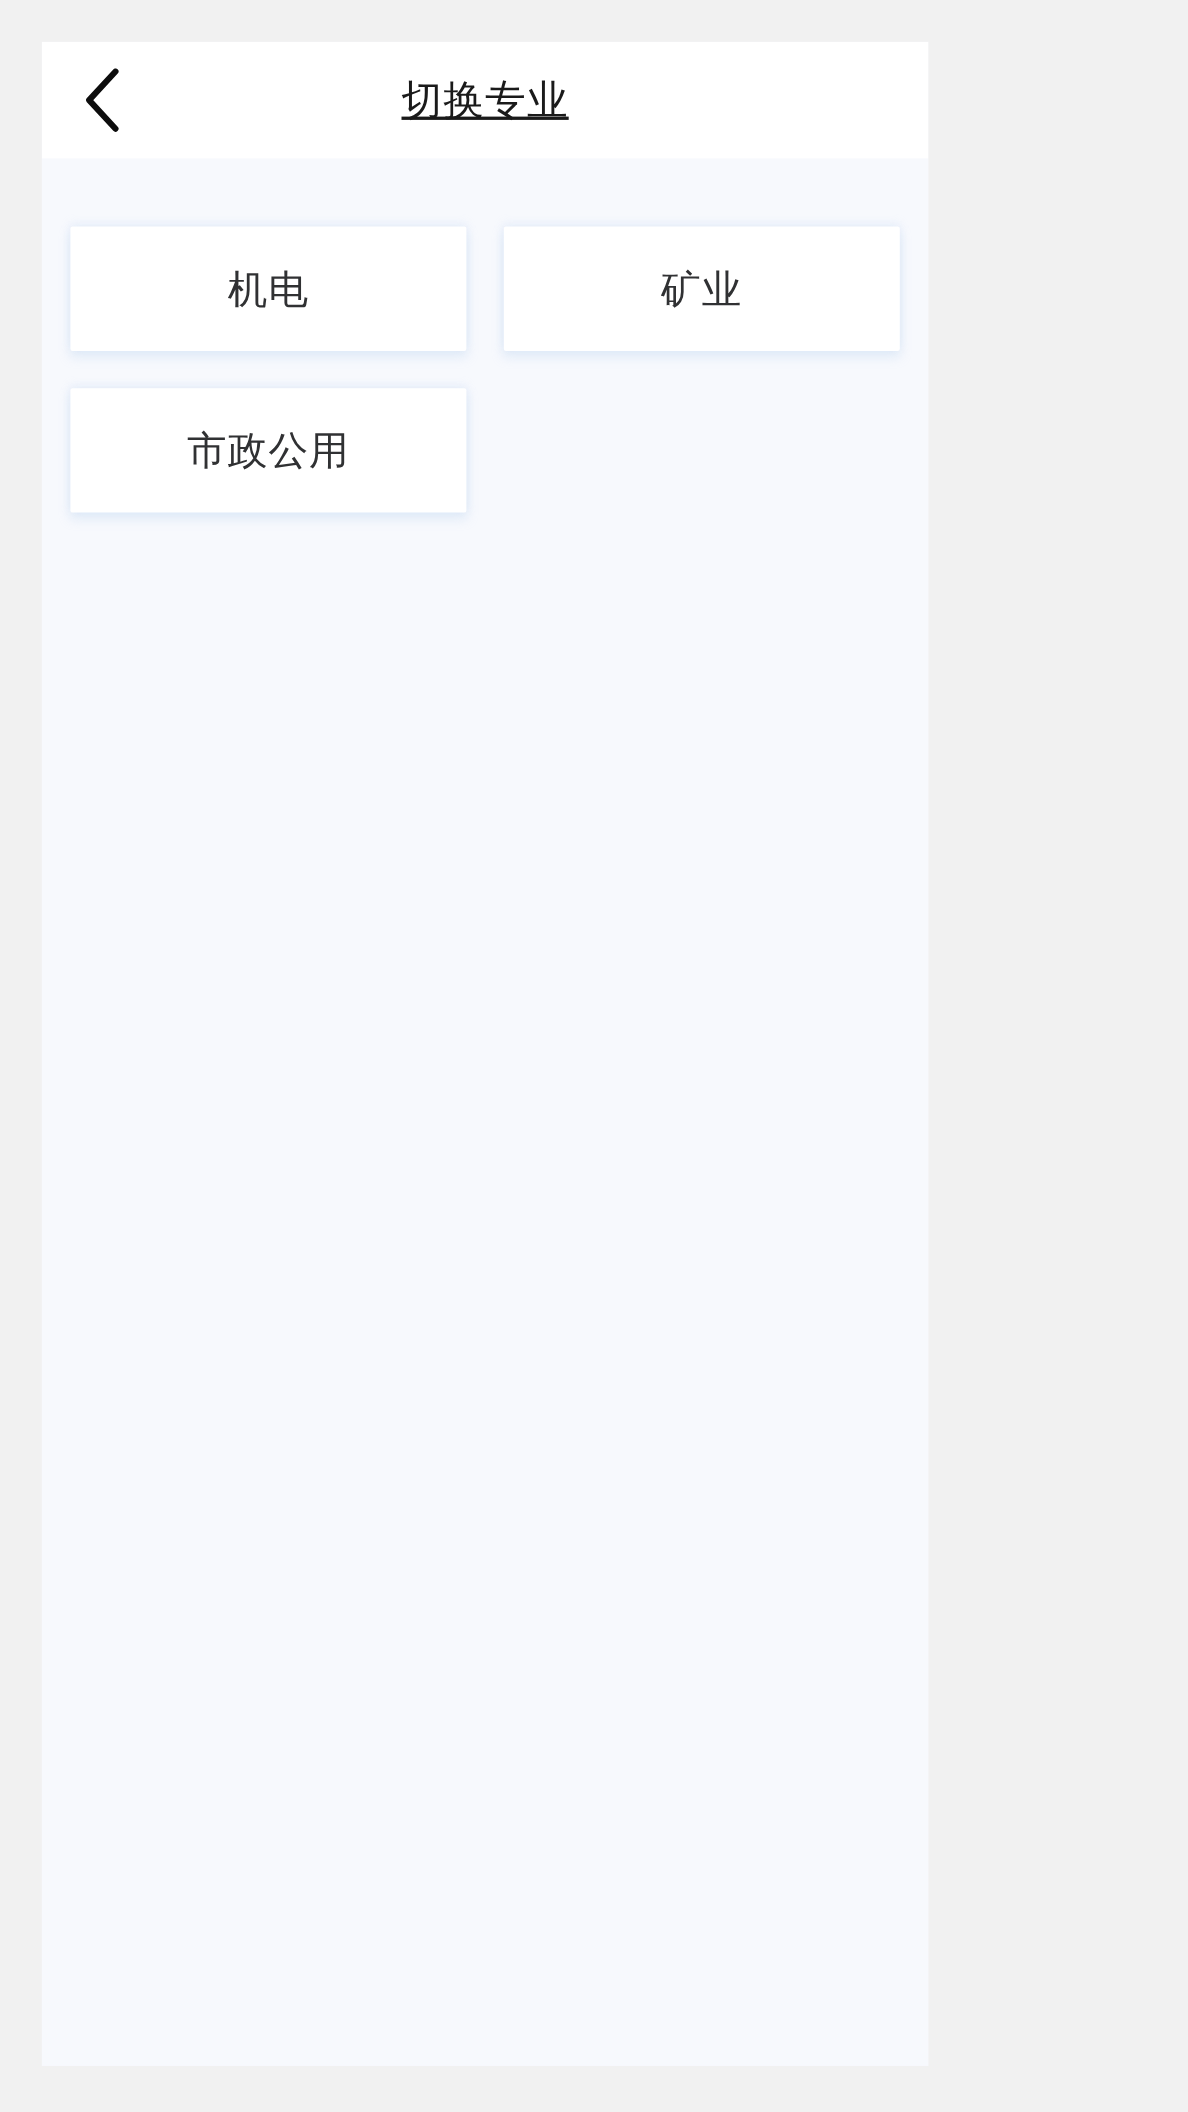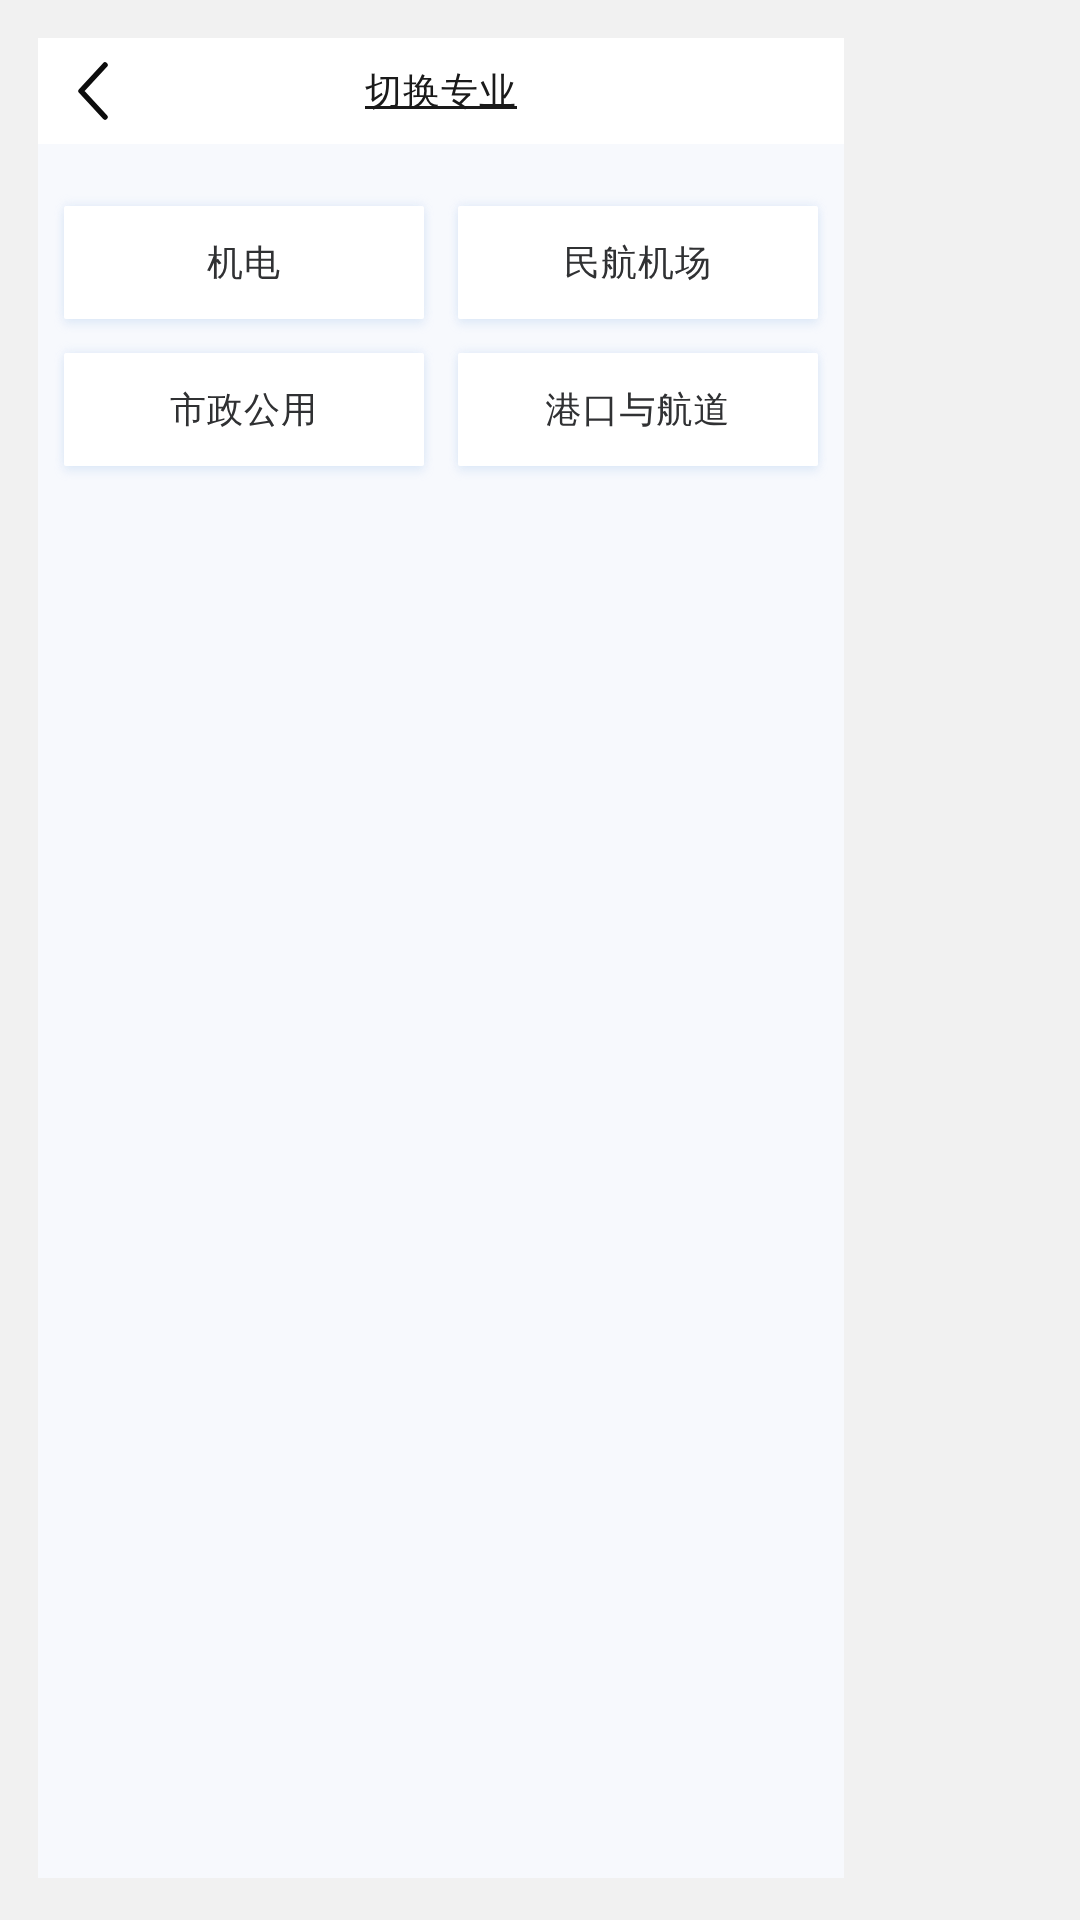--- a/index.html
+++ b/index.html
@@ -116,33 +116,30 @@
   </div>
 
   <div id="page-body">
     <div id="major-grid">
 
       <button class="major-card">
         <span class="major-card-label">机电</span>
       </button>
 
 
+      <button class="major-card">
+        <span class="major-card-label">矿业</span>
+      </button>
 
 
 
-      <button class="major-card">
-        <span class="major-card-label">民航机场</span>
-      </button>
 
       <button class="major-card">
         <span class="major-card-label">市政公用</span>
       </button>
 
 
-      <button class="major-card">
-        <span class="major-card-label">港口与航道</span>
-      </button>
 
 
     </div>
   </div>
 
 </div>
 
 </body></html>

